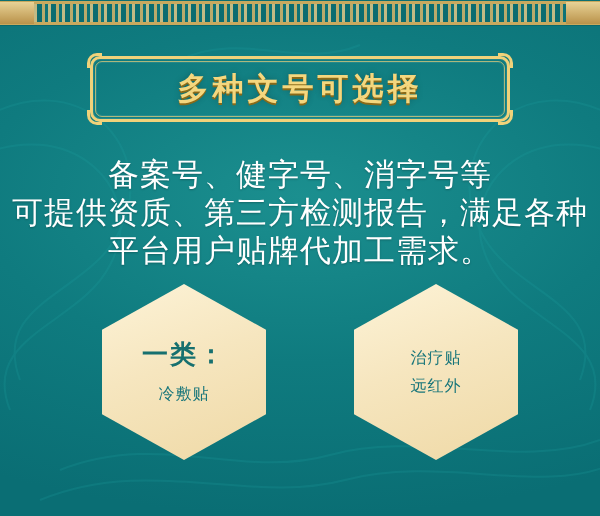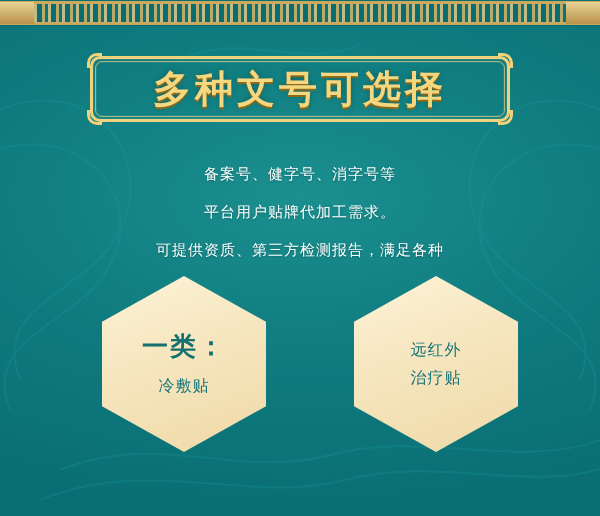--- a/index.html
+++ b/index.html
@@ -91,21 +91,21 @@
   }
   .title-text {
     position: absolute;
     inset: 0;
     display: flex;
     align-items: center;
     justify-content: center;
     color: #f4d77e;
     font-family: "DejaVu Serif", serif;
     font-weight: bold;
-    font-size: 38px;
+    font-size: 31px;
     letter-spacing: 4px;
     text-shadow: 0 2px 0 #8a6a18, 0 0 6px rgba(0,0,0,.25);
     white-space: nowrap;
   }
   
   .notch {
     position: absolute;
     width: 12px; height: 12px;
     border: 3px solid #f0d27a;
   }
@@ -115,31 +115,31 @@
   .notch.br { bottom: -3px; right: -3px; border-left: none; border-top: none; border-bottom-right-radius: 10px; }
 
   
   .desc {
     position: absolute;
     top: 155px;
     left: 0; right: 0;
     text-align: center;
     color: #ffffff;
     font-family: "DejaVu Serif", serif;
-    font-size: 15px;
+    font-size: 31px;
     line-height: 38px;
     letter-spacing: 1px;
     text-shadow: 0 1px 2px rgba(0,0,0,.25);
   }
   .desc .line { display: block; }
 
   
   .hexes {
     position: absolute;
-    top: 276px;
+    top: 284px;
     left: 0; right: 0;
     display: flex;
     justify-content: center;
     gap: 88px;
     margin-left: 20px;
   }
   .hex {
     position: relative;
     width: 164px;
     height: 176px;
@@ -198,32 +198,32 @@
     <div class="title-frame inner"></div>
     <span class="notch tl"></span>
     <span class="notch tr"></span>
     <span class="notch bl"></span>
     <span class="notch br"></span>
     <div class="title-text">多种文号可选择</div>
   </div>
 
   <div class="desc">
     <span class="line">备案号、健字号、消字号等</span>
+    <span class="line">可提供资质、第三方检测报告，满足各种</span>
     <span class="line">平台用户贴牌代加工需求。</span>
-    <span class="line">可提供资质、第三方检测报告，满足各种</span>
   </div>
 
   <div class="hexes">
     <div class="hex">
       <div class="hl">一类：</div>
       <div class="sub">
         <div>冷敷贴</div>
       </div>
     </div>
     <div class="hex">
       <div class="sub">
+        <div>治疗贴</div>
         <div>远红外</div>
-        <div>治疗贴</div>
       </div>
     </div>
   </div>
 
 </div>
 
 </body></html>

